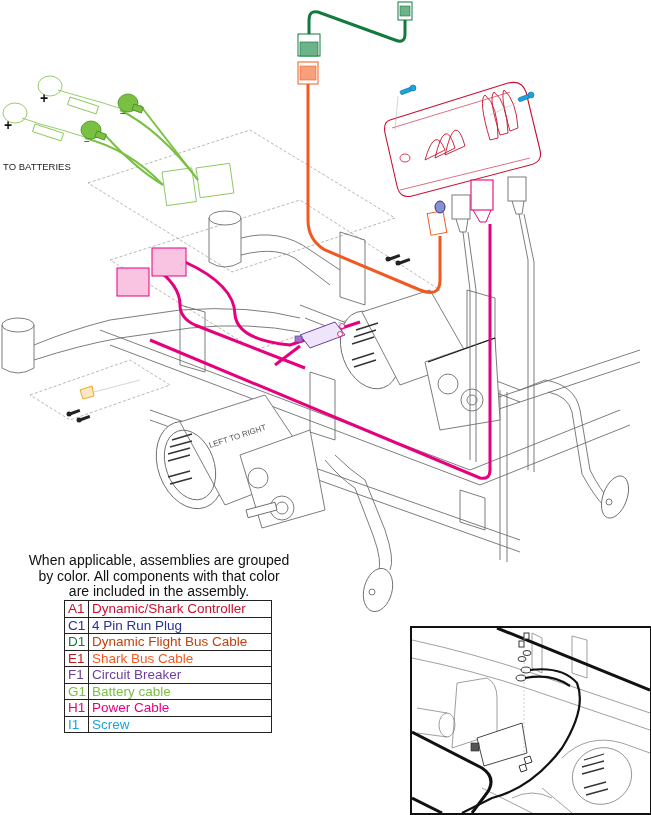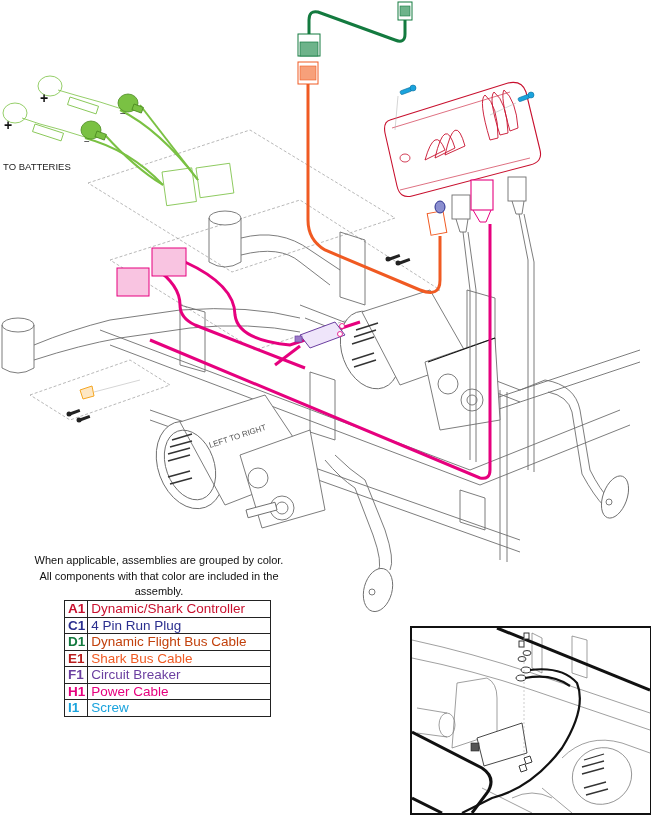--- a/index.html
+++ b/index.html
@@ -4,24 +4,24 @@
 <style>
   html, body { margin: 0; padding: 0; background: #ffffff; }
   body { width: 651px; height: 815px; position: relative; overflow: hidden; font-family: "Liberation Sans", sans-serif; }
   #diagram { position: absolute; left: 0; top: 0; width: 651px; height: 815px; }
   .frame { fill: none; stroke: #6e6e6e; stroke-width: 0.9; }
   .dash { fill: none; stroke: #9a9a9a; stroke-width: 0.7; stroke-dasharray: 3 2; }
   .thin { fill: none; stroke: #aaaaaa; stroke-width: 0.5; }
   .part-fill { fill: #ffffff; }
   .label-text { position: absolute; font-size: 10px; color: #222; }
   .plus { position: absolute; font-size: 14px; font-weight: bold; color: #111; }
-  #note { position: absolute; left: 28px; top: 553px; width: 262px; text-align: center; font-size: 11px; line-height: 15.5px; color: #111; }
+  #note { position: absolute; left: 28px; top: 553px; width: 262px; text-align: center; font-size: 14px; line-height: 15.5px; color: #111; }
   #legend { position: absolute; left: 64px; top: 600px; border-collapse: collapse; font-size: 13.5px; }
   #legend td { border: 1.2px solid #222; padding: 0 3px; height: 15.5px; line-height: 15px; white-space: nowrap; }
-  #legend td.code { width: 16px; padding: 0 2px 0 3px; font-weight: bold; }
+  #legend td.code { width: 16px; padding: 0 2px 0 3px; }
   #legend td.desc { width: 176px; }
   #inset { position: absolute; left: 410px; top: 626px; width: 238px; height: 185px; border: 2px solid #111; background: #fff; overflow: hidden; }
 </style>
 </head>
 <body>
 
 <svg id="diagram" viewBox="0 0 651 815" xmlns="http://www.w3.org/2000/svg">
 
   <g>
 
@@ -237,20 +237,24 @@
         <td class="code" style="color: rgb(19, 122, 63);">D1</td>
         <td class="desc" style="color: #c2410c;">Dynamic Flight Bus Cable</td>
       </tr>
     <tr>
         <td class="code" style="color: #b91c1c;">E1</td>
         <td class="desc" style="color: rgb(240, 90, 34);">Shark Bus Cable</td>
       </tr>
     <tr>
         <td class="code" style="color: rgb(107, 63, 160);">F1</td>
         <td class="desc" style="color: rgb(107, 63, 160);">Circuit Breaker</td>
+      </tr>
+    <tr>
+        <td class="code" style="color: rgb(122, 193, 67);">G1</td>
+        <td class="desc" style="color: rgb(122, 193, 67);">Battery cable</td>
       </tr>
     <tr>
         <td class="code" style="color: rgb(230, 0, 126);">H1</td>
         <td class="desc" style="color: rgb(230, 0, 126);">Power Cable</td>
       </tr>
     <tr>
         <td class="code" style="color: rgb(26, 163, 221);">I1</td>
         <td class="desc" style="color: rgb(26, 163, 221); margin-top: 28px;">Screw</td>
       </tr>
   </tbody>

